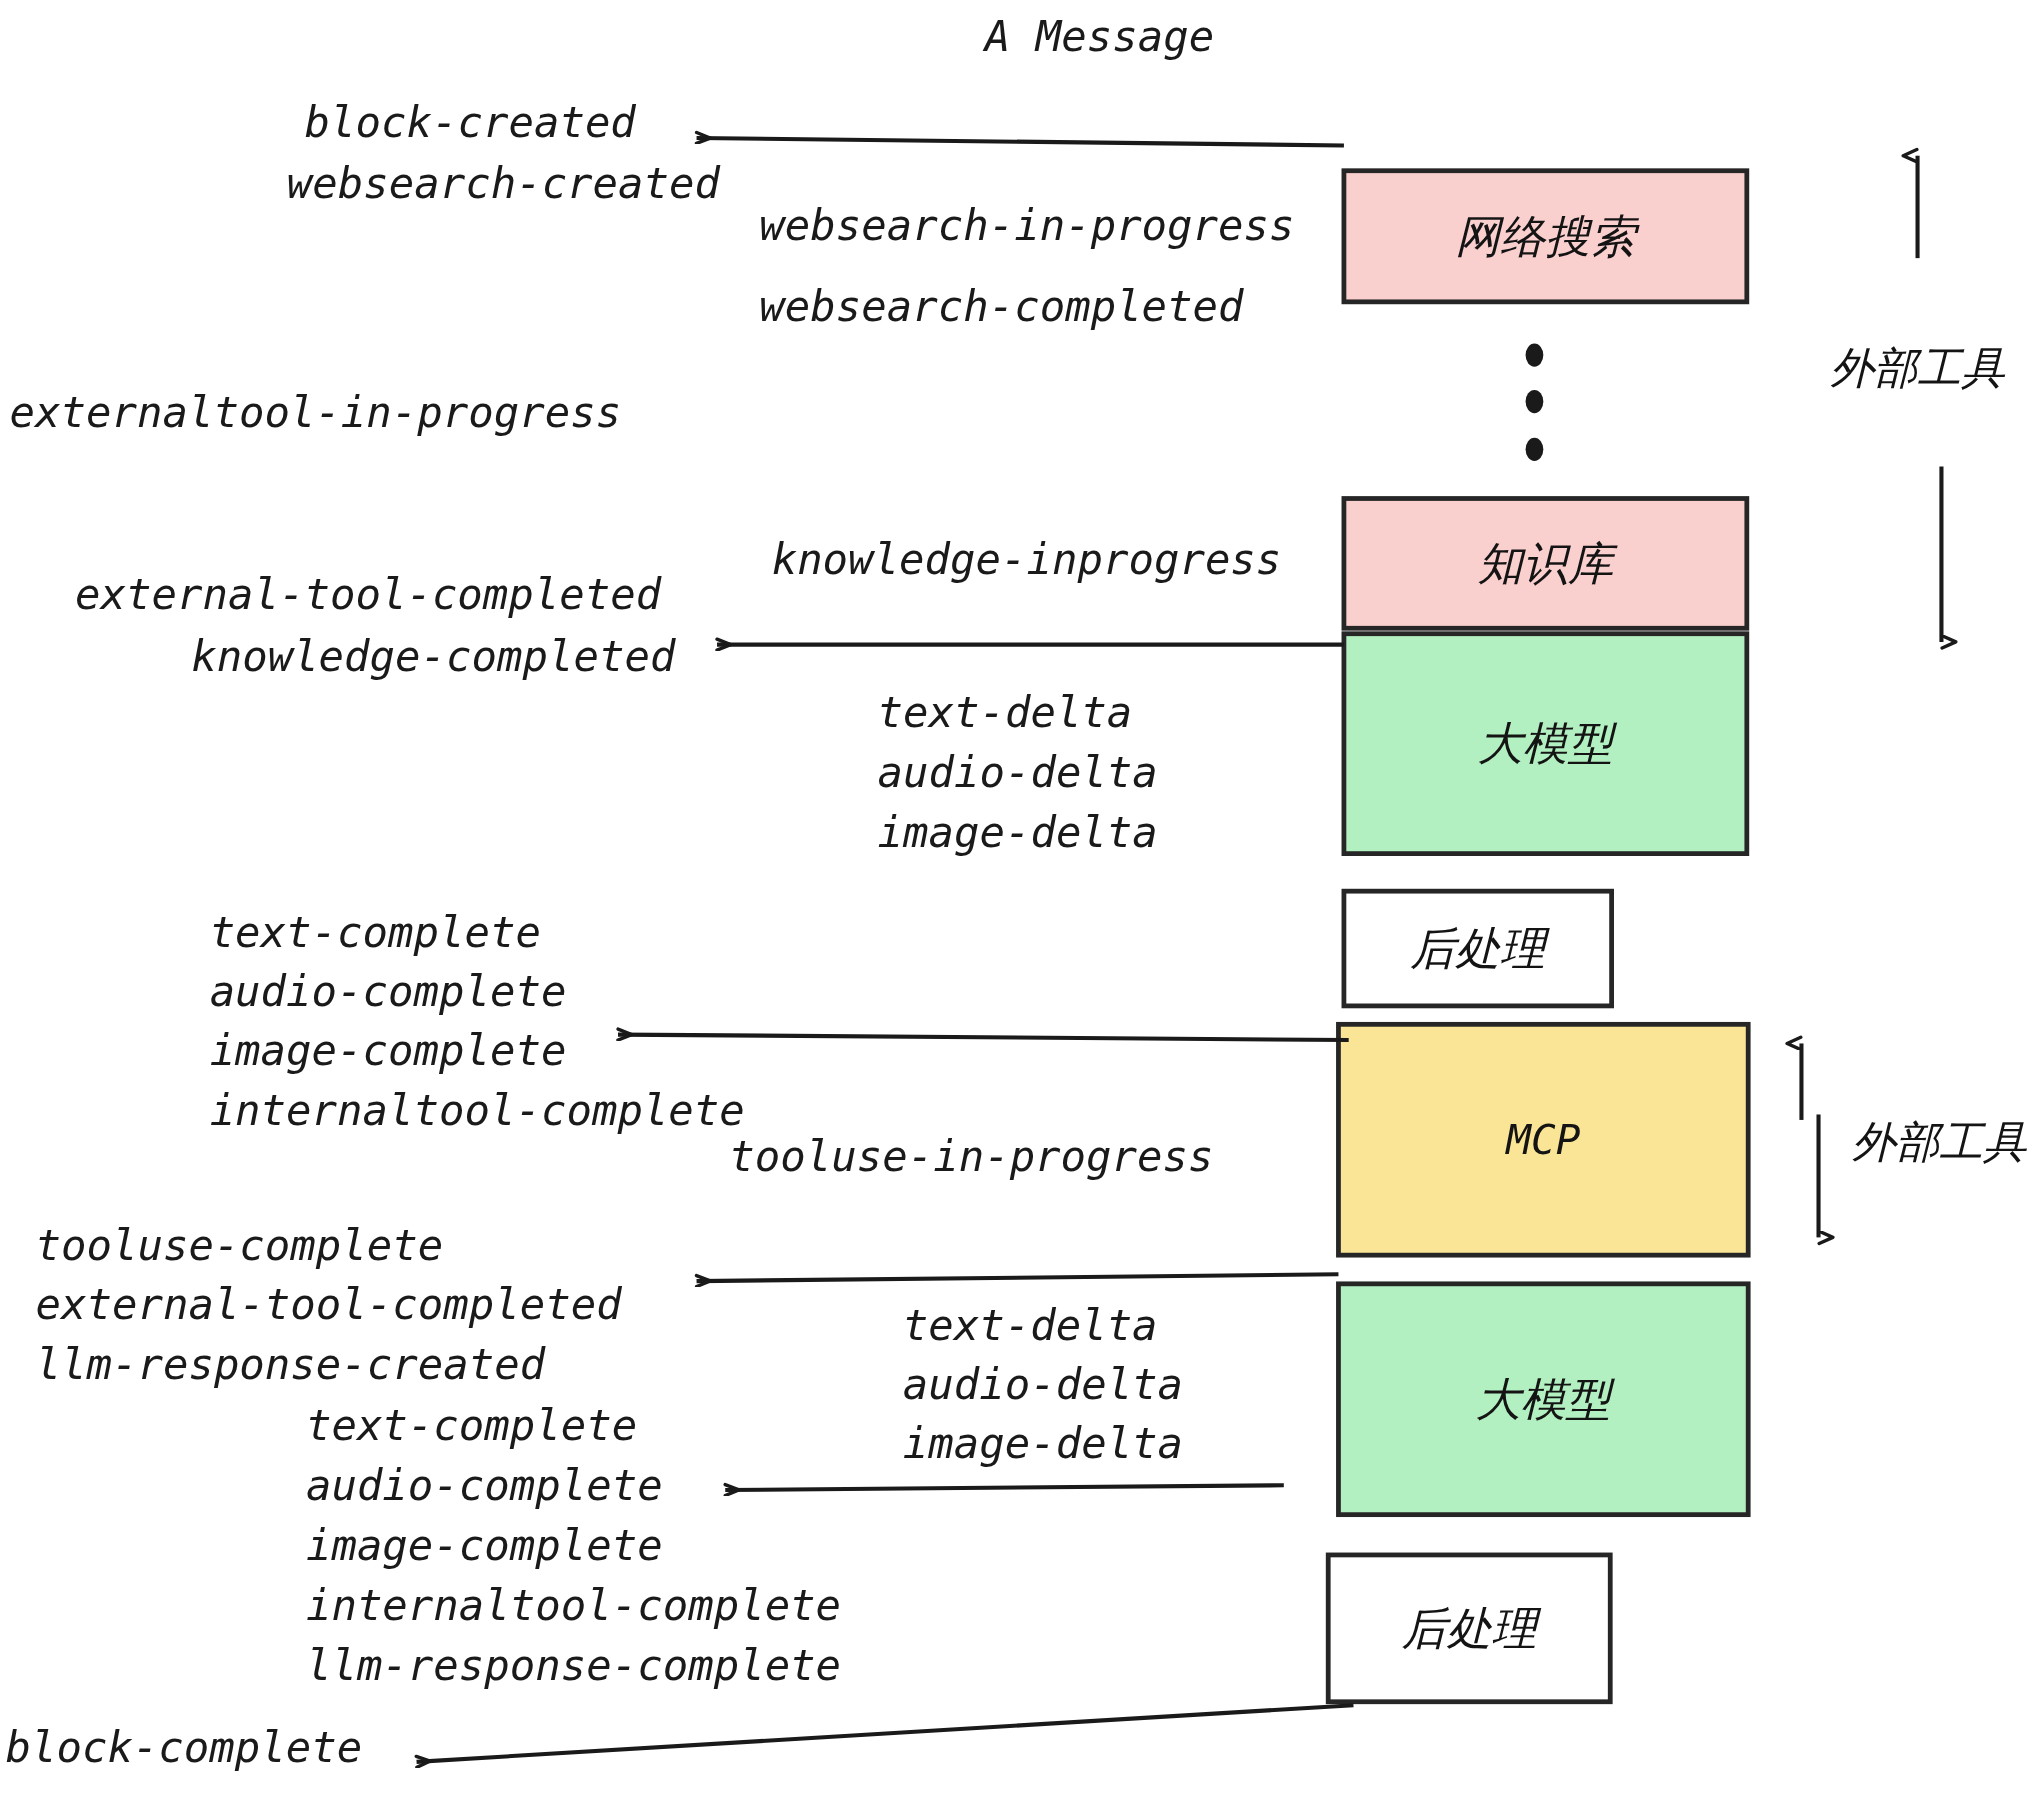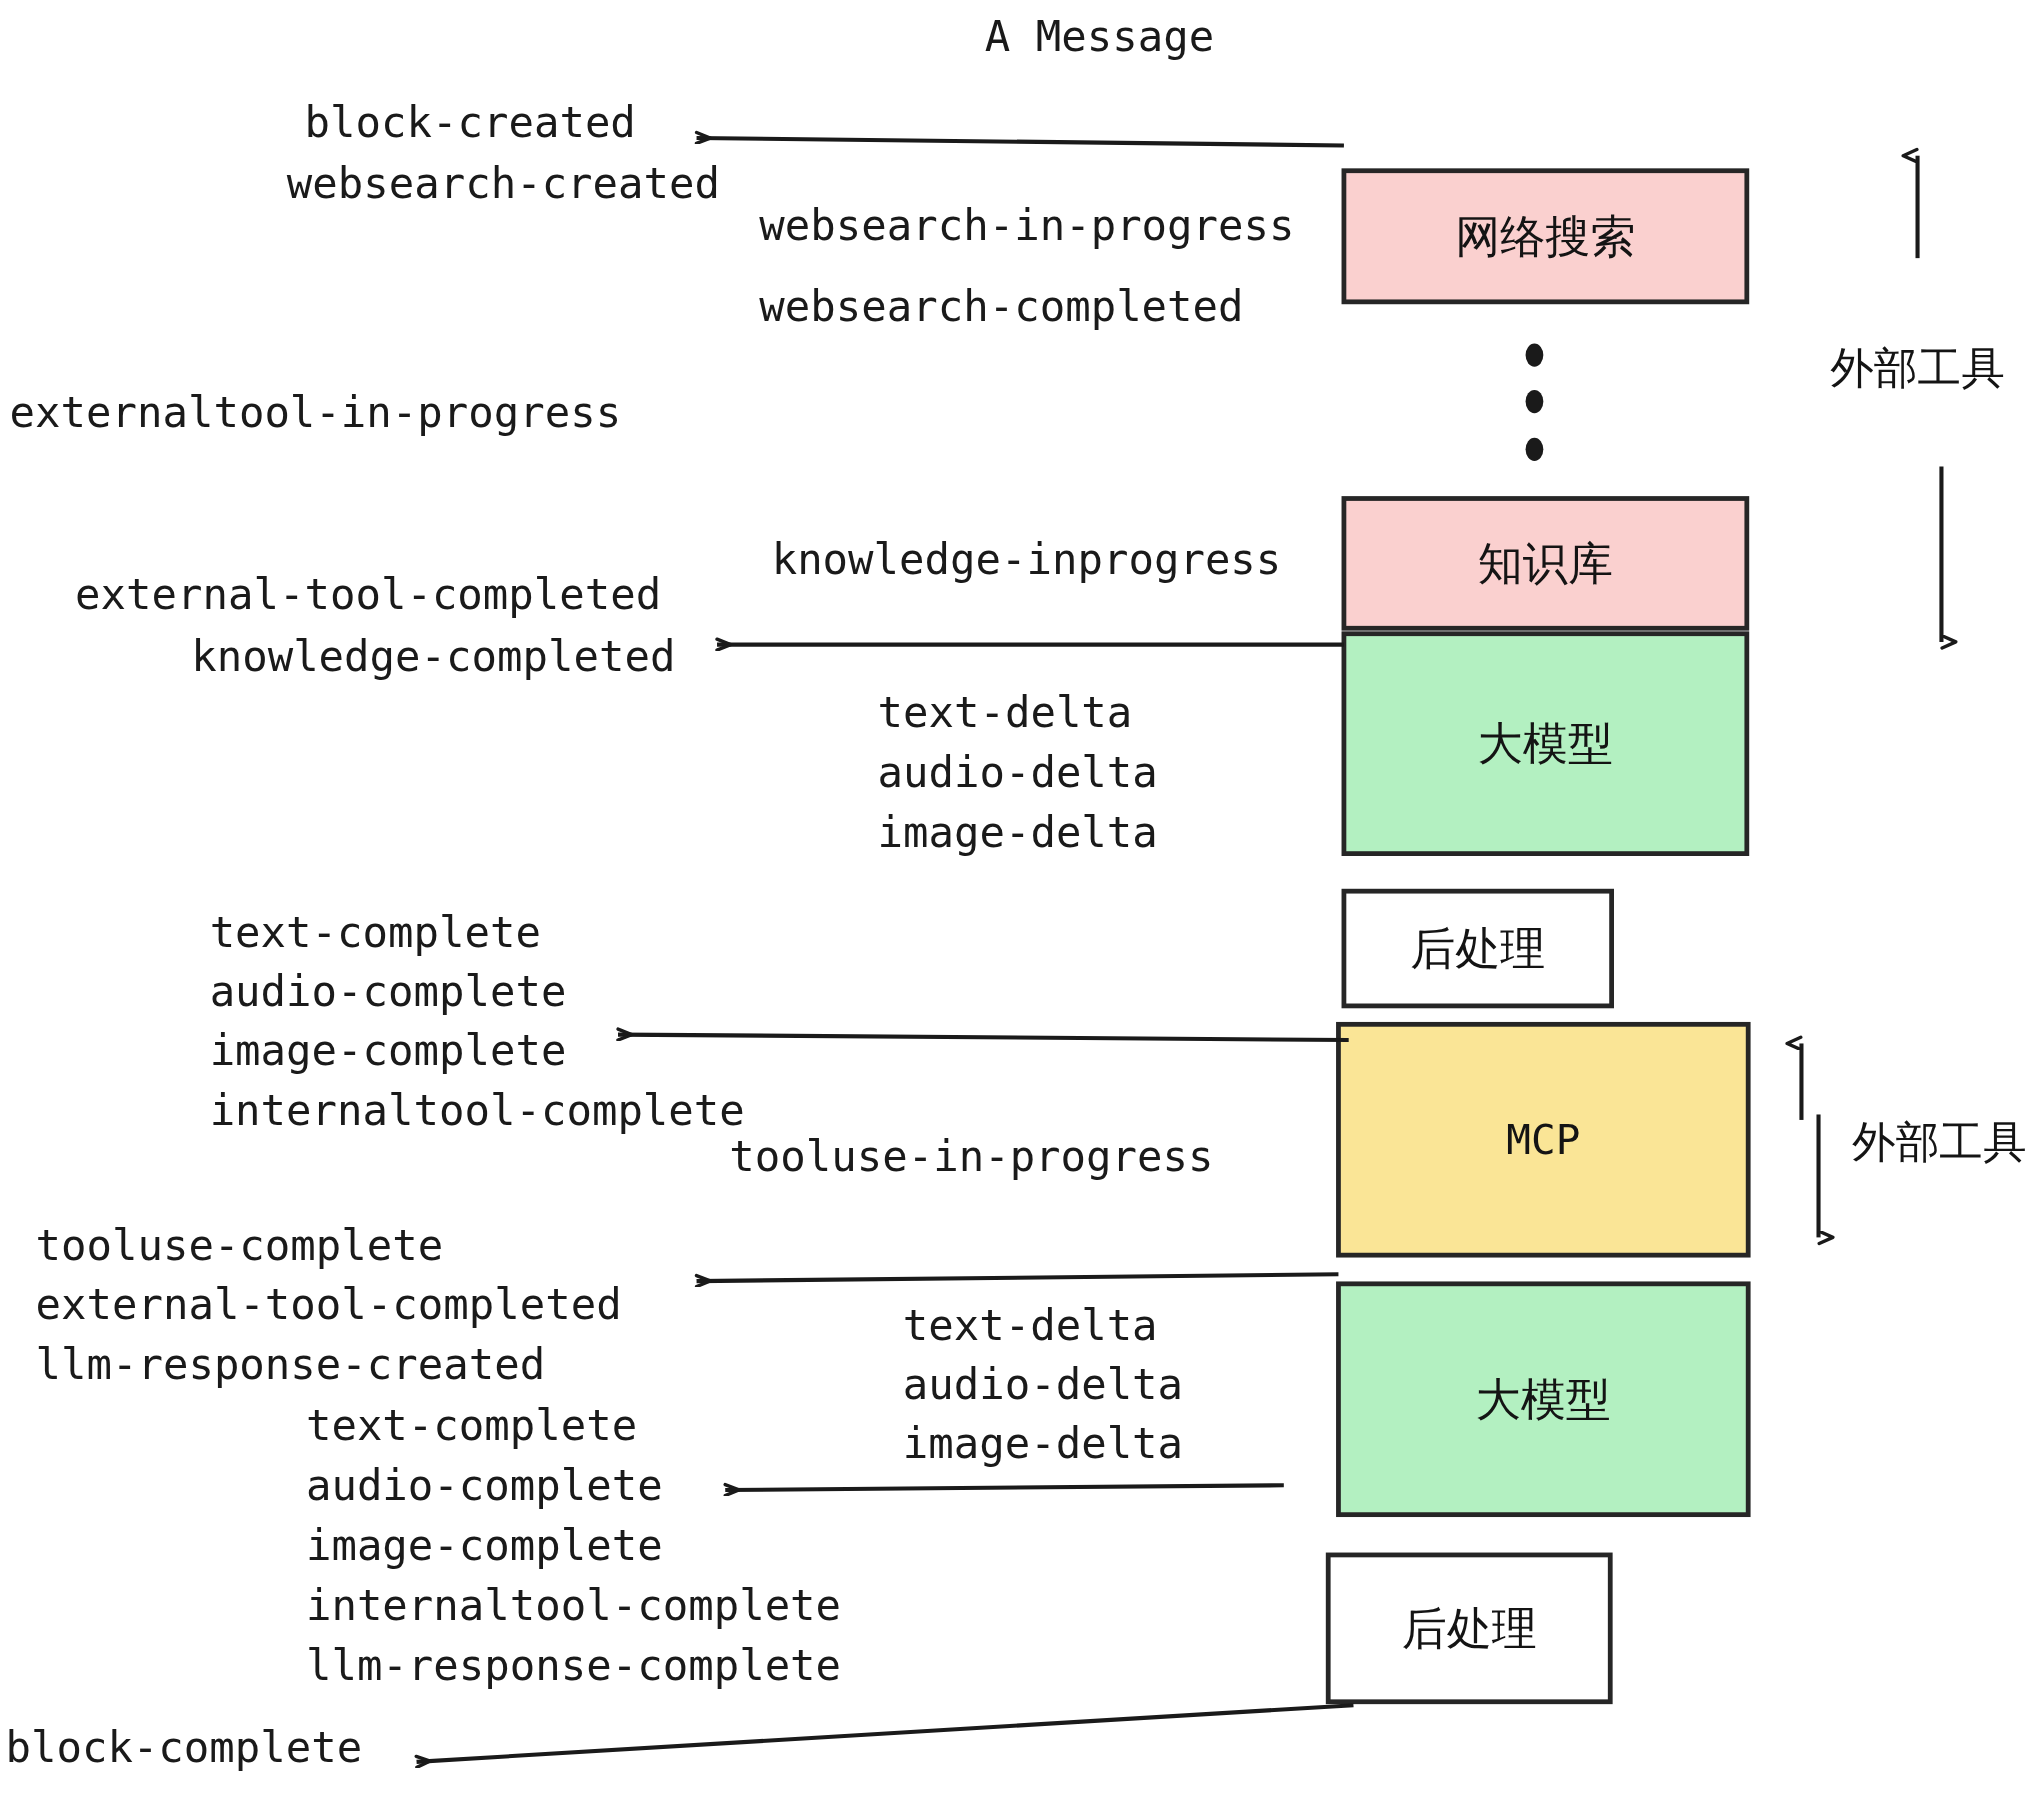--- a/index.html
+++ b/index.html
@@ -1,18 +1,18 @@
 <!DOCTYPE html>
 <html style="font-size:11px"><head>
 <meta charset="utf-8">
 <style>
   html,body{margin:0;padding:0;background:#ffffff;}
   body{width:2035px;height:1796px;overflow:hidden;
        font-family:"DejaVu Sans Mono","Liberation Mono",monospace;}
-  #stage{position:relative;width:2035px;height:1796px;background:#fff;}
+  #stage{position:relative;width:2035px;height:1796px;background:#fff;font-style:italic;}
   svg#canvas{position:absolute;left:0;top:0;width:2035px;height:1796px;}
 
   .evt{font-family:"DejaVu Sans Mono","Liberation Mono",monospace;
        font-size:62px;fill:#1a1a1a;dominant-baseline:alphabetic;}
   .title{font-family:"DejaVu Sans Mono","Liberation Mono",monospace;
        font-size:62px;fill:#1a1a1a;text-anchor:middle;}
   .boxlabel{font-family:"DejaVu Sans","Liberation Sans",sans-serif;
        font-size:66px;fill:#141414;text-anchor:middle;dominant-baseline:central;}
   .boxlabel.latin{font-family:"DejaVu Sans Mono","Liberation Mono",monospace;font-size:60px;}
   .sidelabel{font-family:"DejaVu Sans","Liberation Sans",sans-serif;

